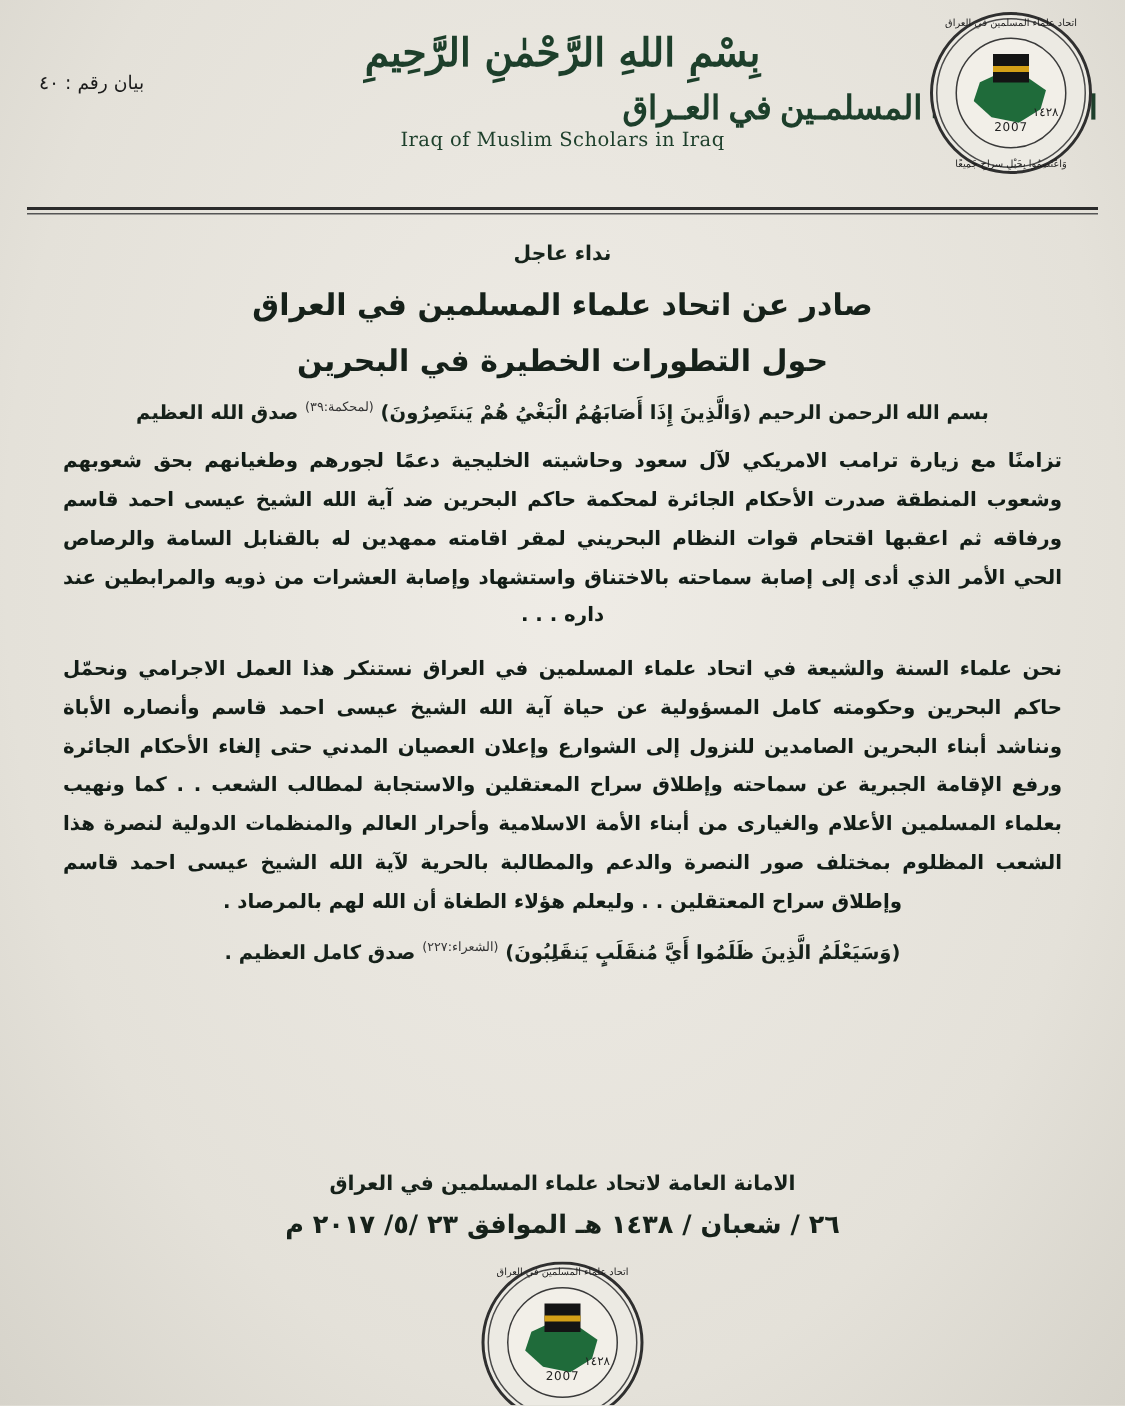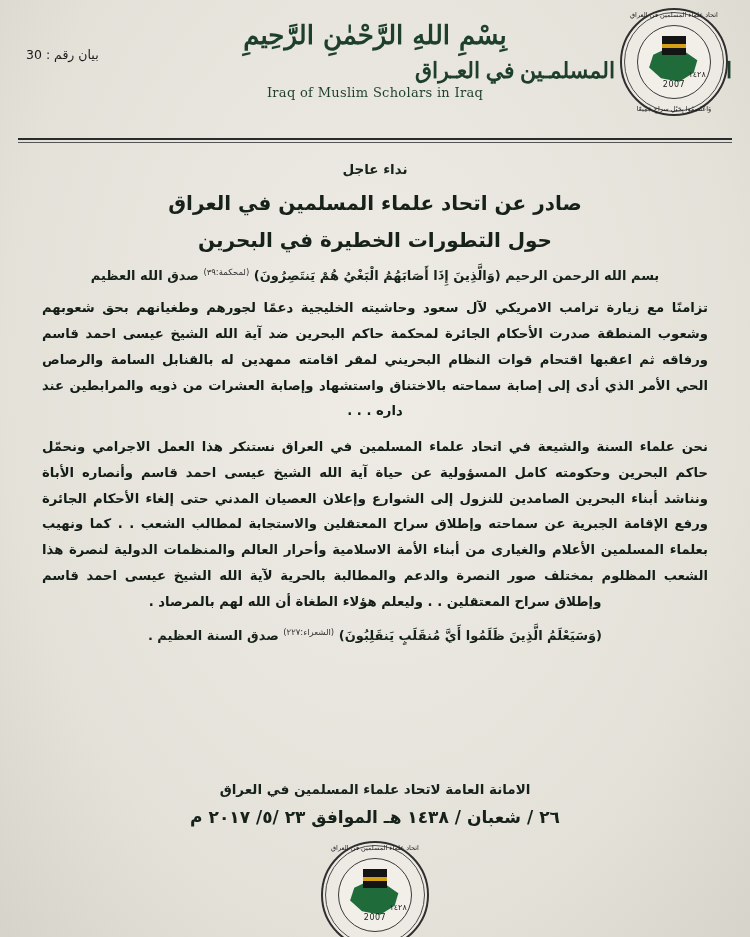--- a/index.html
+++ b/index.html
@@ -258,21 +258,21 @@
       <div class="logo-circ-bottom">وَاعْتَصِمُوا بِحَبْلِ سراحِ جَمِيعًا</div>
       <div class="logo-inner">
         <div class="logo-map"></div>
         <div class="logo-kaaba"></div>
         <div class="logo-year">2007</div>
         <div class="logo-hijri">١٤٢٨</div>
       </div>
     </div>
 
     <div class="meta">
-      <div>بيان رقم : 30</div>
+      <div>بيان رقم : ٤٠</div>
     </div>
 
     <div class="basmala">بِسْمِ اللهِ الرَّحْمٰنِ الرَّحِيمِ</div>
     <div class="org-ar">اتحـاد علمـاء المسلمـين في العـراق</div>
     <div class="org-en">Iraq of Muslim Scholars in Iraq</div>
   </div>
 
   <div class="rule"></div>
   <div class="rule thin"></div>
 
@@ -286,21 +286,21 @@
       <span class="ref">(لمحكمة:٣٩)</span>
       <span>صدق الله العظيم</span>
     </div>
 
     <p class="para">تزامنًا مع زيارة ترامب الامريكي لآل سعود وحاشيته الخليجية دعمًا لجورهم وطغيانهم بحق شعوبهم وشعوب المنطقة صدرت الأحكام الجائرة لمحكمة حاكم البحرين ضد آية الله الشيخ عيسى احمد قاسم ورفاقه ثم اعقبها اقتحام قوات النظام البحريني لمقر اقامته ممهدين له بالقنابل السامة والرصاص الحي الأمر الذي أدى إلى إصابة سماحته بالاختناق واستشهاد وإصابة العشرات من ذويه والمرابطين عند داره . . .</p>
     <p class="para">نحن علماء السنة والشيعة في اتحاد علماء المسلمين في العراق نستنكر هذا العمل الاجرامي ونحمّل حاكم البحرين وحكومته كامل المسؤولية عن حياة آية الله الشيخ عيسى احمد قاسم وأنصاره الأباة ونناشد أبناء البحرين الصامدين للنزول إلى الشوارع وإعلان العصيان المدني حتى إلغاء الأحكام الجائرة ورفع الإقامة الجبرية عن سماحته وإطلاق سراح المعتقلين والاستجابة لمطالب الشعب . . كما ونهيب بعلماء المسلمين الأعلام والغيارى من أبناء الأمة الاسلامية وأحرار العالم والمنظمات الدولية لنصرة هذا الشعب المظلوم بمختلف صور النصرة والدعم والمطالبة بالحرية لآية الله الشيخ عيسى احمد قاسم وإطلاق سراح المعتقلين . . وليعلم هؤلاء الطغاة أن الله لهم بالمرصاد .</p>
 
     <div class="closing">
       <span>(وَسَيَعْلَمُ الَّذِينَ ظَلَمُوا أَيَّ مُنقَلَبٍ يَنقَلِبُونَ)</span>
       <span class="ref">(الشعراء:٢٢٧)</span>
-      <span>صدق السنة العظيم .</span>
+      <span>صدق كامل العظيم .</span>
     </div>
   </div>
 
   <div class="footer">
     <div class="sign-org">الامانة العامة لاتحاد علماء المسلمين في العراق</div>
     <div class="sign-date">٢٦ / شعبان / ١٤٣٨ هـ الموافق ٢٣ /٥/ ٢٠١٧ م</div>
 
     <div class="footer-logo">
       <div class="logo">
         <div class="logo-outer"></div>

